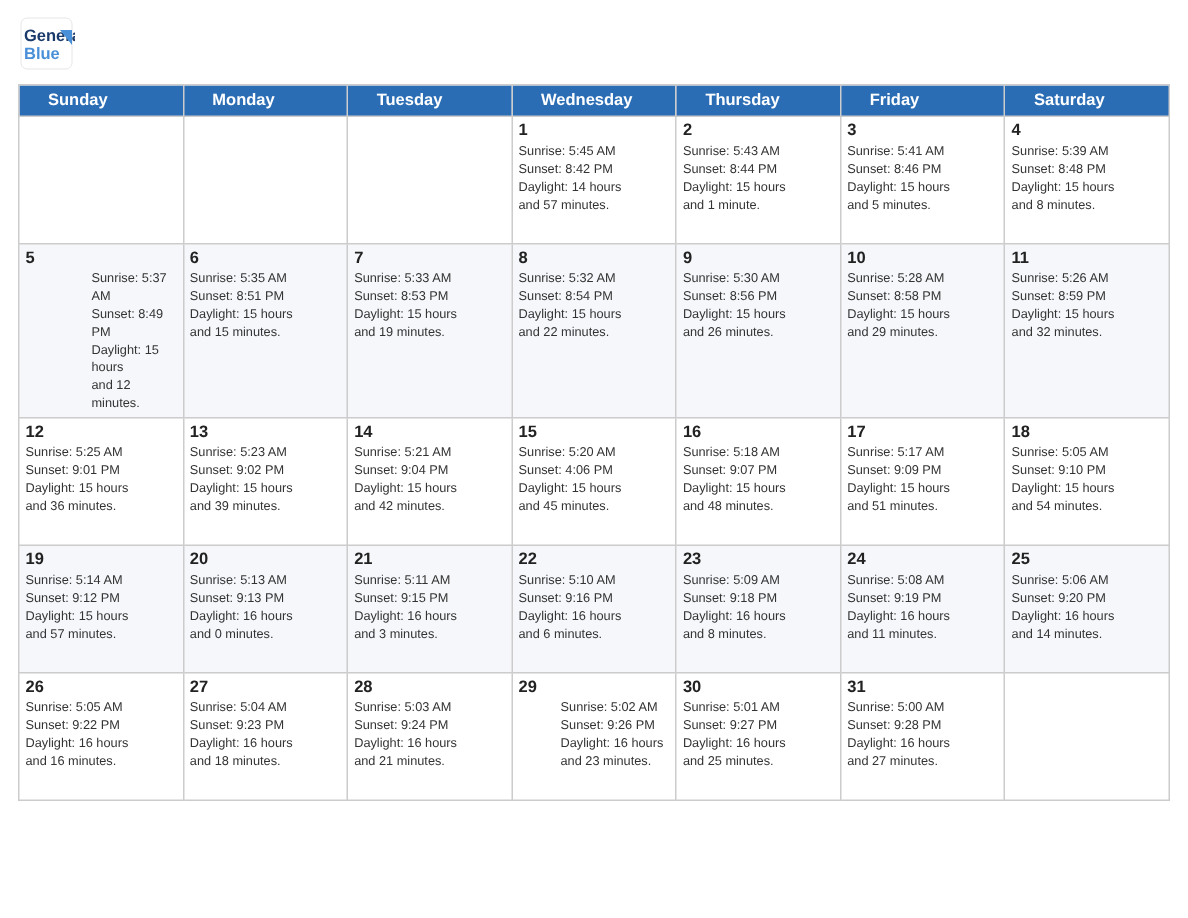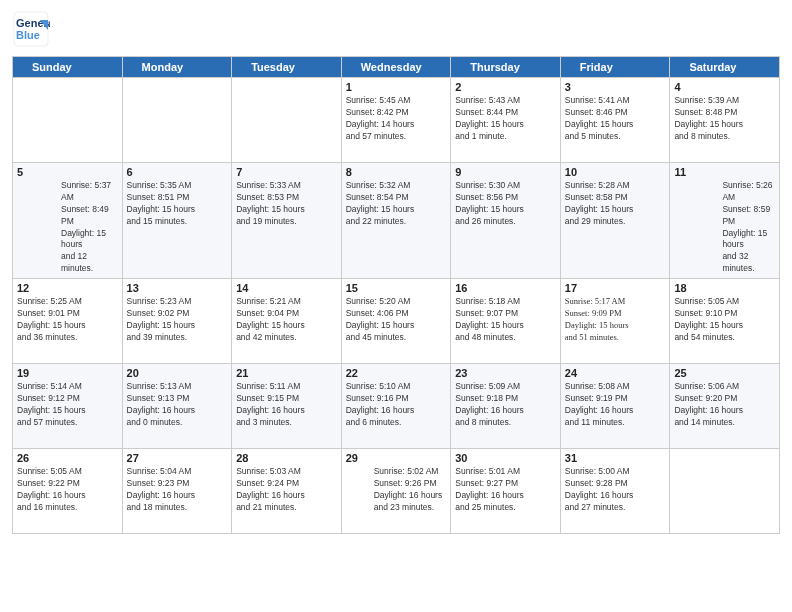--- a/index.html
+++ b/index.html
@@ -191,21 +191,21 @@
           </td>
           <td>
             <span class="day-num">10</span>
             <div class="day-info" style="white-space: pre-line;">Sunrise: 5:28 AM
 Sunset: 8:58 PM
 Daylight: 15 hours
 and 29 minutes.</div>
           </td>
           <td>
             <span class="day-num">11</span>
-            <div class="day-info" style="white-space: pre-line; margin-left: 48px;">Sunrise: 5:26 AM
+            <div class="day-info" style="white-space: pre-line;">Sunrise: 5:26 AM
 Sunset: 8:59 PM
 Daylight: 15 hours
 and 32 minutes.</div>
           </td>
         </tr>
         <tr>
           <td>
             <span class="day-num">12</span>
             <div class="day-info" style="white-space: pre-line;">Sunrise: 5:25 AM
 Sunset: 9:01 PM
@@ -235,21 +235,21 @@
           </td>
           <td>
             <span class="day-num">16</span>
             <div class="day-info" style="white-space: pre-line;">Sunrise: 5:18 AM
 Sunset: 9:07 PM
 Daylight: 15 hours
 and 48 minutes.</div>
           </td>
           <td>
             <span class="day-num">17</span>
-            <div class="day-info" style="white-space: pre-line; font-family: Liberation Serif, serif;">Sunrise: 5:17 AM
+            <div class="day-info" style="white-space: pre-line;">Sunrise: 5:17 AM
 Sunset: 9:09 PM
 Daylight: 15 hours
 and 51 minutes.</div>
           </td>
           <td>
             <span class="day-num">18</span>
             <div class="day-info" style="white-space: pre-line;">Sunrise: 5:05 AM
 Sunset: 9:10 PM
 Daylight: 15 hours
 and 54 minutes.</div>

